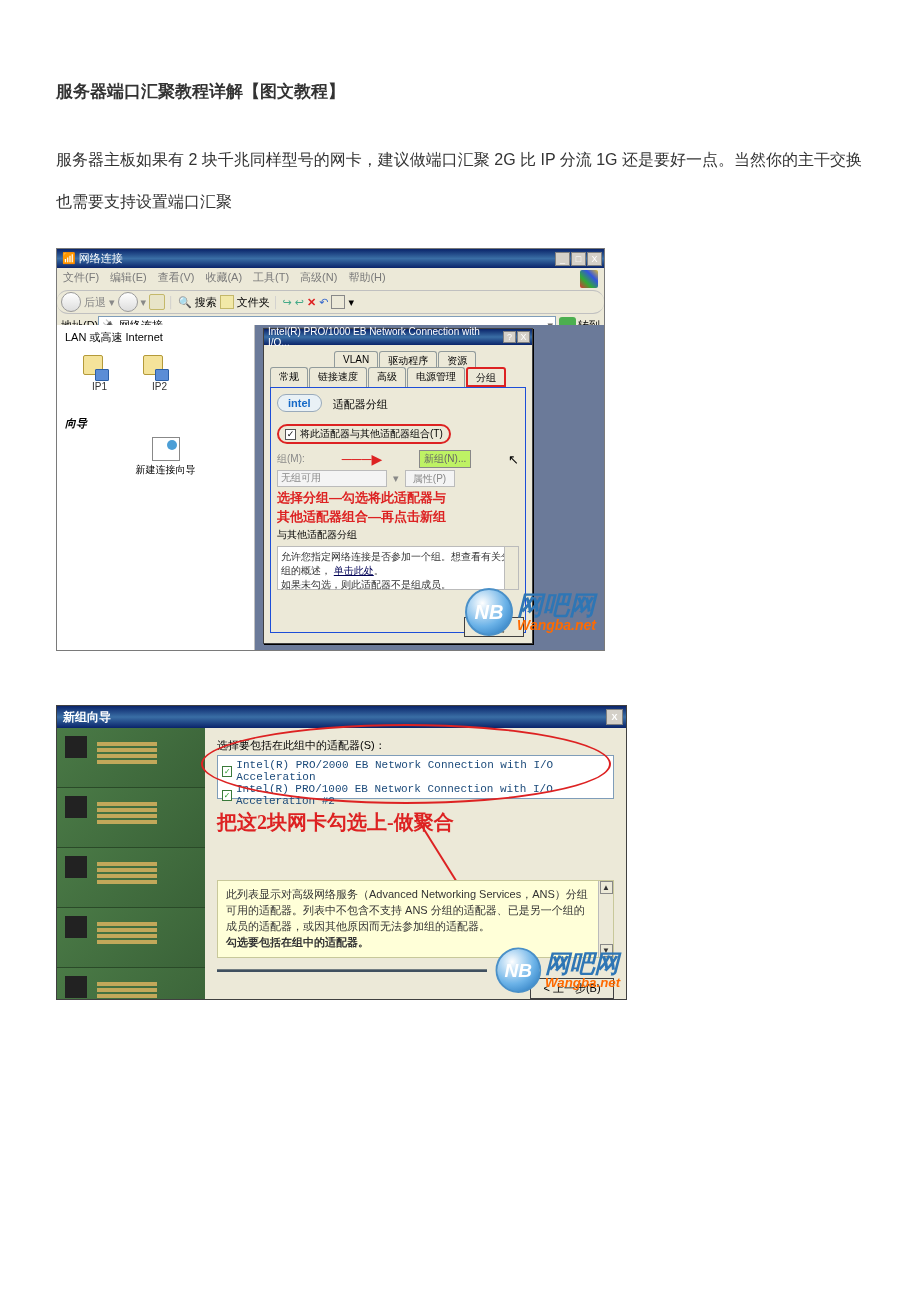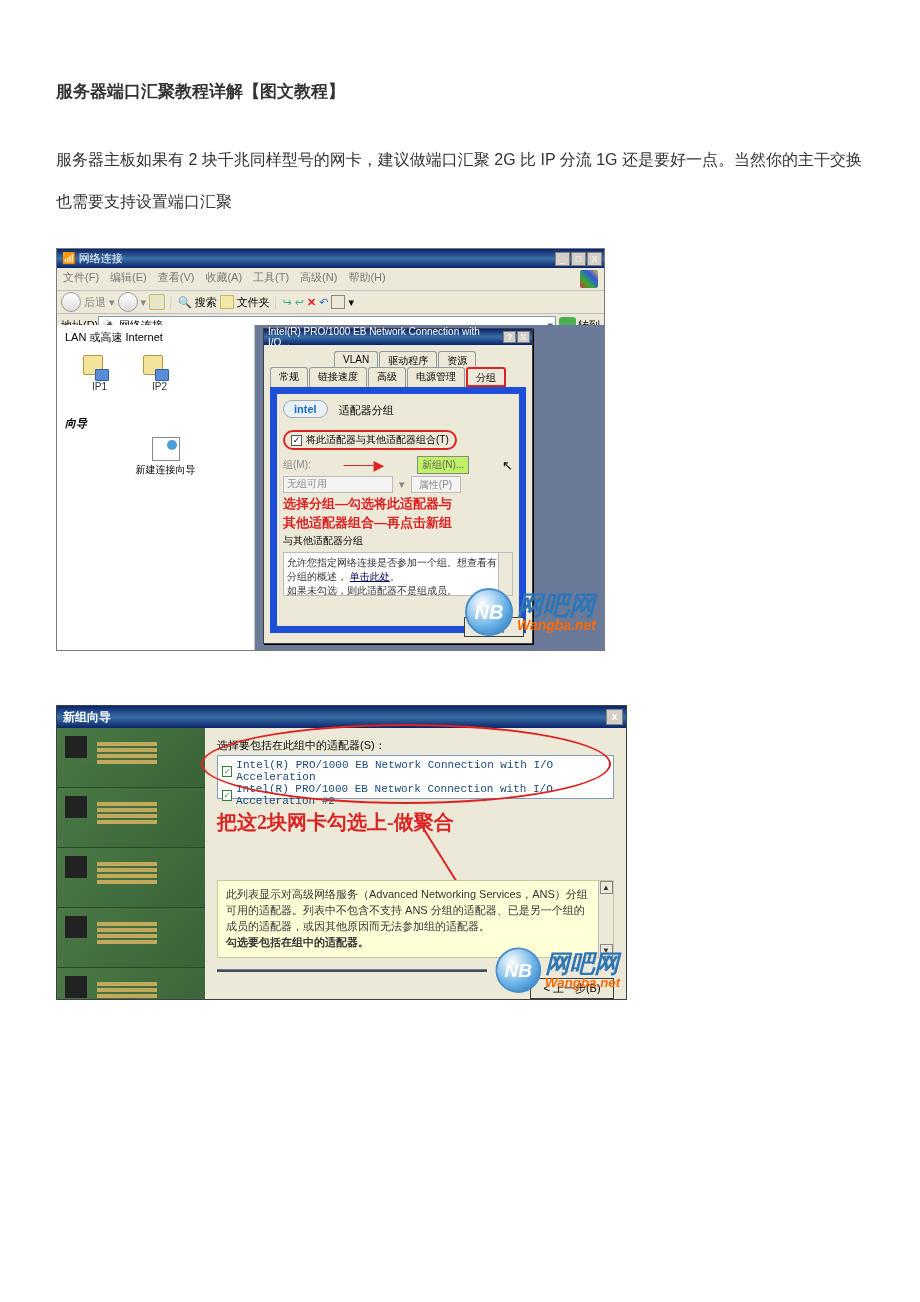--- a/index.html
+++ b/index.html
@@ -27,21 +27,21 @@
   .shot1 { width: 549px; height: 403px; }
 
   .s1-titlebar {
     background: linear-gradient(to bottom,#0a246a,#3a6ea5 50%,#0a246a);
     color:#fff; height:19px; display:flex; align-items:center;
     justify-content:space-between; padding:0 2px 0 5px; font-size:11px;
   }
   .win-btn { display:inline-flex; }
   .wb { width:15px;height:14px;margin-left:1px;background:#d4d0c8;border:1px solid #808080;display:flex;align-items:center;justify-content:center;font-size:9px;font-family:Arial; }
   .s1-menubar { display:flex; gap:11px; padding:2px 6px; color:#7a7a7a; font-size:11px; }
-  .s1-toolbar { display:flex; align-items:center; gap:3px; padding:1px 4px; border-top:1px solid #c0c0c0; border-bottom:1px solid #c0c0c0;}
+  .s1-toolbar { display:flex; align-items:center; gap:3px; padding:1px 4px; border-top:1px solid #c0c0c0; border-bottom:1px solid #c0c0c0;border-radius:11px;}
   .s1-toolbar .cir{ width:20px;height:20px;border-radius:10px;border:1px solid #9a9a9a;background:linear-gradient(#fff,#ddd);}
   .s1-addr { display:flex; align-items:center; padding:2px 4px; border-bottom:1px solid #999;}
   .s1-addr-input{ flex:1; height:18px; background:#fff;border:1px solid #7f9db9; display:flex;align-items:center;padding-left:3px; gap:3px;}
   .go-btn{ width:17px;height:16px;background:#4caf50;border-radius:3px;margin-left:3px; display:flex;align-items:center;justify-content:center;color:#fff;font-size:10px;}
   .left-pane{ position:absolute; top:76px; left:0; width:198px; bottom:0; background:#fff; border-right:1px solid #c0c0c0; padding:3px 6px; }
   .right-pane{ position:absolute; top:76px; left:198px; right:0; bottom:0; background:#6b7a99;}
   .lan-hdr{ font-weight:normal; font-size:11px; margin:2px 0 6px 2px;}
   .nic-row{ display:flex; gap:32px; margin-left:16px; margin-bottom:24px;}
   .nic{ text-align:right; font-size:10px; color:#333;}
   .nic-icon{ width:28px;height:28px;margin:0 auto 2px;position:relative;}
@@ -56,21 +56,21 @@
   
   .dlg1 {
     position:absolute; top:3px; left:8px; width:270px; height:316px;
     background:#ece9d8; border:1px solid #404040;
     box-shadow:1px 1px 0 #000;
   }
   .dlg1-title{ background:linear-gradient(to bottom,#0a246a,#3a6ea5 50%,#0a246a); color:#fff; font-size:10px;height:16px;display:flex;align-items:center;padding:0 2px 0 4px;}
   .tabs{ display:flex; margin:6px 6px 0 6px; font-size:10px;}
   .tab{ padding:2px 8px 0; border:1px solid #919b9c;border-bottom:none;background:#ece9d8;border-radius:3px 3px 0 0;margin-right:1px; }
   .tab.h{ border:2px solid #d22; color:#000; }
-  .tabpane{ margin:0 6px 6px 6px; border:7px solid #1d4ed8; background:#ece9d8; padding:6px; height:246px; position:relative;}
+  .tabpane{ margin:0 6px 6px 6px; border:1px solid #1d4ed8; background:#ece9d8; padding:6px; height:246px; position:relative;}
   .intel-pill{ display:inline-flex;align-items:center;padding:2px 10px;border:1px solid #9ab;border-radius:10px;background:#e9f1f6;color:#1569c7;font-weight:bold;font-size:11px; }
   .section-lbl{ font-size:11px;margin-left:8px;vertical-align:middle;}
   .chk-row{ margin-top:12px; display:flex;align-items:center;gap:4px;font-size:10px; border:2px solid #d22;border-radius:14px;padding:1px 6px;width:fit-content;}
   .chk{ width:11px;height:11px;background:#fff;border:1px solid #555;display:inline-flex;align-items:center;justify-content:center;font-size:9px;color:#000;}
   .lbl-row{ margin-top:4px;display:flex;gap:22px;}
   .lbl-row .lbl{ font-size:10px;color:#888;}
   .newgrp-btn{ font-size:10px;color:#666;padding:1px 4px;border:1px solid #888;background:#bef264;}
   .sub-input{ margin-top:2px;display:flex;gap:6px;align-items:center;}
   .sub-input .sel{ width:110px;height:17px;background:#f4f4f4;border:1px solid #bbb;font-size:10px;color:#888;padding-left:3px;}
   .sub-input .pbtn{ width:50px;height:17px;background:#f4f4f4;border:1px solid #bbb;font-size:10px;color:#888;}
@@ -267,21 +267,21 @@
       <div class="pcbtile"></div>
       <div class="pcbtile"></div>
       <div class="pcbtile"></div>
       <div class="pcbtile"></div>
     </div>
     <div class="s2-right">
       <div class="s2-prompt">选择要包括在此组中的适配器(S)：</div>
       <div class="s2-list">
         <div class="li">
           <span class="s2-chk">✓</span>
-          <span>Intel(R) PRO/1000 EB Network Connection with I/O Acceleration</span>
+          <span>Intel(R) PRO/2000 EB Network Connection with I/O Acceleration</span>
         </div>
         <div class="li">
           <span class="s2-chk">✓</span>
           <span>Intel(R) PRO/1000 EB Network Connection with I/O Acceleration #2</span>
         </div>
       </div>
       <div class="s2-oval" style="left:-4px;top:-4px;width:410px;height:80px;"></div>
       <div class="red-anno2">把这2块网卡勾选上-做聚合</div>
       <div class="red-line" style="left:210px;top:86px;width:120px;transform:rotate(58deg)"></div>
 

